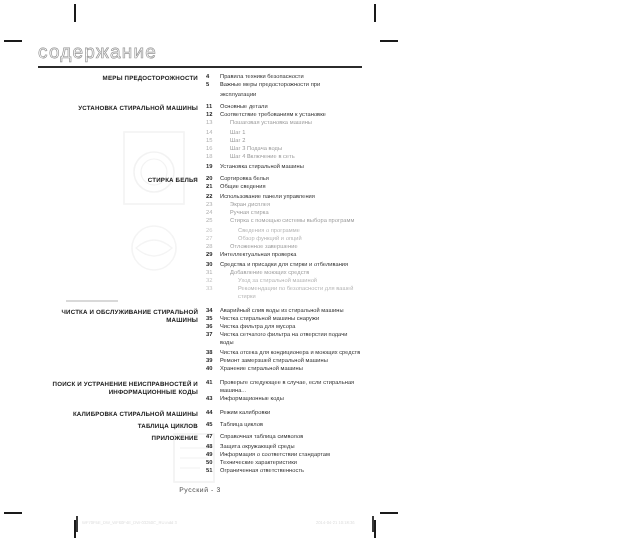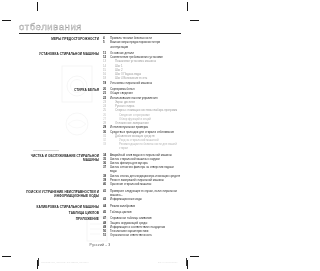--- a/index.html
+++ b/index.html
@@ -119,21 +119,21 @@
 
   <span class="crop cm-tl-v"></span>
   <span class="crop cm-tl-h"></span>
   <span class="crop cm-tr-v"></span>
   <span class="crop cm-tr-h"></span>
   <span class="crop cm-bl-v"></span>
   <span class="crop cm-bl-h"></span>
   <span class="crop cm-br-v"></span>
   <span class="crop cm-br-h"></span>
 
-  <div class="title">отбеливания</div>
+  <div class="title">содержание</div>
   <div class="title-rule"></div>
 
   <svg class="ghost" viewBox="0 0 34 40">
     <rect x="2" y="2" width="30" height="36" fill="none" stroke="#8a8a8a" stroke-width="0.8"></rect>
     <circle cx="17" cy="22" r="10" fill="none" stroke="#8a8a8a" stroke-width="0.8"></circle>
     <circle cx="17" cy="22" r="6.5" fill="none" stroke="#8a8a8a" stroke-width="0.6"></circle>
   </svg>
   <svg class="ghost2" viewBox="0 0 30 34">
     <circle cx="15" cy="18" r="11" fill="none" stroke="#8a8a8a" stroke-width="0.8"></circle>
     <path d="M6 18 q9 -8 18 0 q-9 8 -18 0 z" fill="none" stroke="#8a8a8a" stroke-width="0.6"></path>

